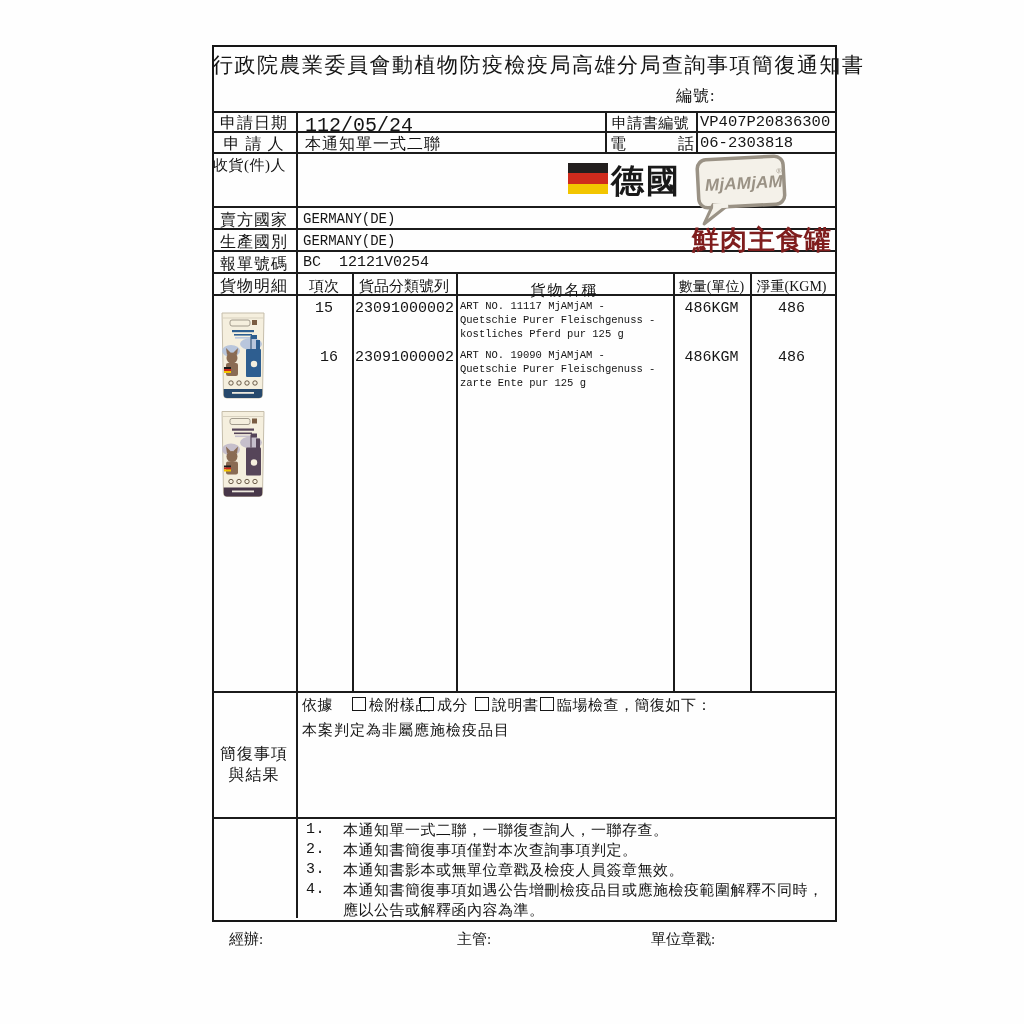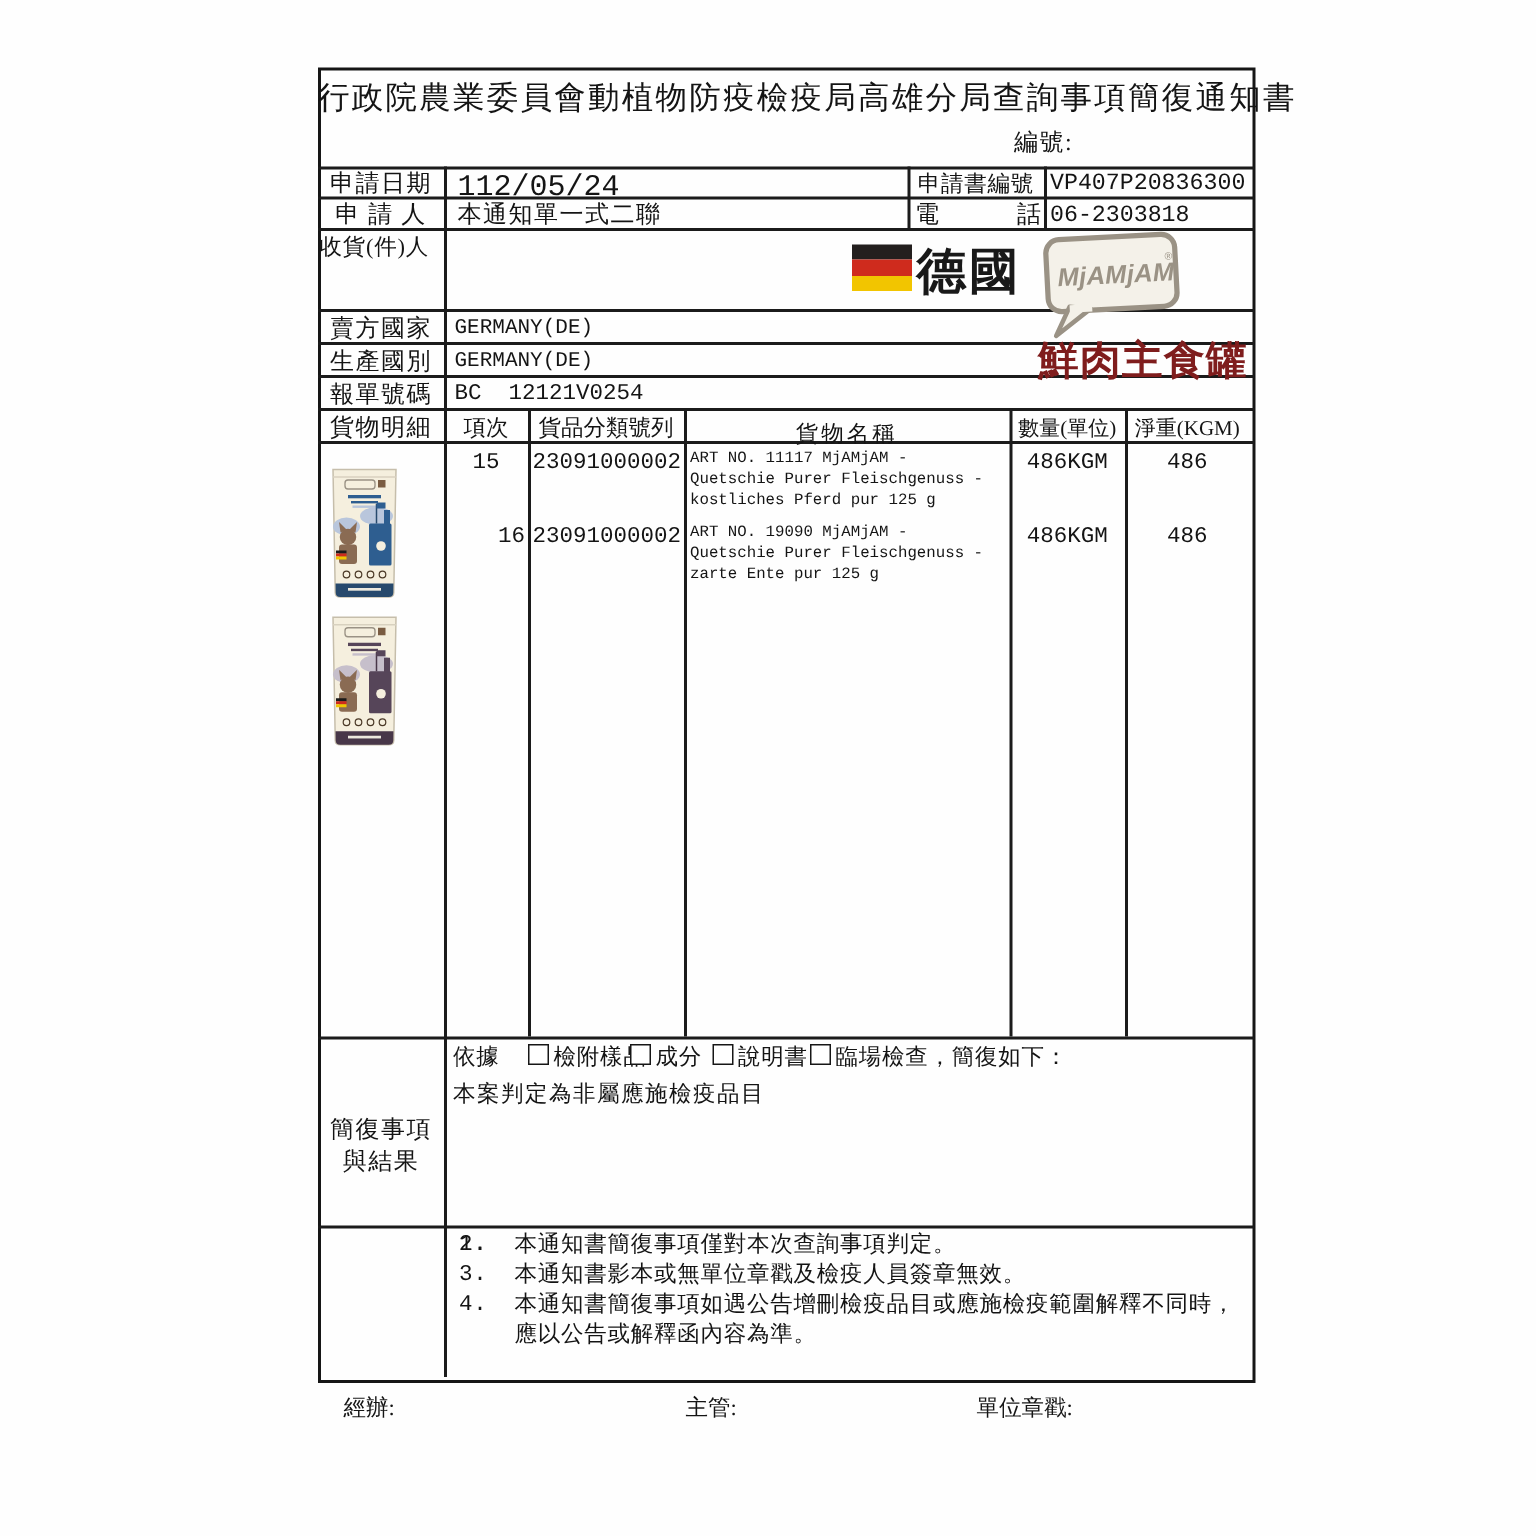--- a/index.html
+++ b/index.html
@@ -98,37 +98,37 @@
   <div class="t small center" style="left:456px;top:281px;width:217px;letter-spacing:2px">貨物名稱</div>
   <div class="t center" style="left:673px;top:278px;width:77px;font-size:14px">數量(單位)</div>
   <div class="t center" style="left:750px;top:278px;width:83px;font-size:14px">淨重(KGM)</div>
 
   <div class="t mono center" style="left:296px;top:300px;width:56px">15</div>
   <div class="t mono" style="left:355px;top:300px">23091000002</div>
   <div class="t name-cell" style="left:460px;top:299px;width:205px">ART NO. 11117 MjAMjAM - Quetschie Purer Fleischgenuss - kostliches Pferd pur 125 g</div>
   <div class="t mono center" style="left:673px;top:300px;width:77px">486KGM</div>
   <div class="t mono center" style="left:750px;top:300px;width:83px">486</div>
 
-  <div class="t mono center" style="left:307px;top:349px;width:68px">16</div>
+  <div class="t mono center" style="left:295px;top:349px;width:68px">16</div>
   <div class="t mono" style="left:355px;top:349px">23091000002</div>
   <div class="t name-cell" style="left:460px;top:348px;width:205px">ART NO. 19090 MjAMjAM - Quetschie Purer Fleischgenuss - zarte Ente pur 125 g</div>
   <div class="t mono center" style="left:673px;top:349px;width:77px">486KGM</div>
   <div class="t mono center" style="left:750px;top:349px;width:83px">486</div>
 
   <div class="t cjk center" style="left:212px;top:744px;width:84px">簡復事項</div>
   <div class="t cjk center" style="left:212px;top:765px;width:84px">與結果</div>
   <div class="t cbitem" style="left:302px;top:696px">依據</div>
   <div class="t cbitem" style="left:352px;top:696px"><span class="cbx"></span><span>檢附樣品</span></div>
   <div class="t cbitem" style="left:420px;top:696px"><span class="cbx"></span><span>成分</span></div>
   <div class="t cbitem" style="left:475px;top:696px"><span class="cbx"></span><span>說明書</span></div>
   <div class="t cbitem" style="left:540px;top:696px"><span class="cbx"></span><span>臨場檢查，簡復如下：</span></div>
   <div class="t cbitem" style="left:302px;top:721px;letter-spacing:1px">本案判定為非屬應施檢疫品目</div>
 
   <div class="notes">
-    <div class="note"><span class="num">1.</span></div>
+    <div class="note"><span class="num">1.</span><span>本通知單一式二聯，一聯復查詢人，一聯存查。</span></div>
     <div class="note"><span class="num">2.</span><span>本通知書簡復事項僅對本次查詢事項判定。</span></div>
     <div class="note"><span class="num">3.</span><span>本通知書影本或無單位章戳及檢疫人員簽章無效。</span></div>
     <div class="note"><span class="num">4.</span><span>本通知書簡復事項如遇公告增刪檢疫品目或應施檢疫範圍解釋不同時，應以公告或解釋函內容為準。</span></div>
   </div>
 
   <div class="t small" style="left:229px;top:930px">經辦:</div>
   <div class="t small" style="left:457px;top:930px">主管:</div>
   <div class="t small" style="left:651px;top:930px">單位章戳:</div>
 
   <div class="flag">

